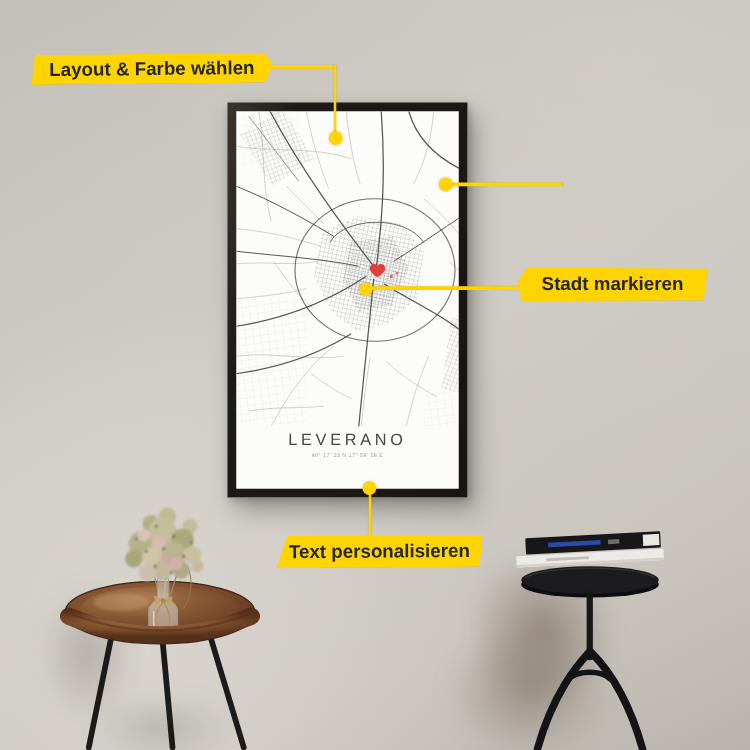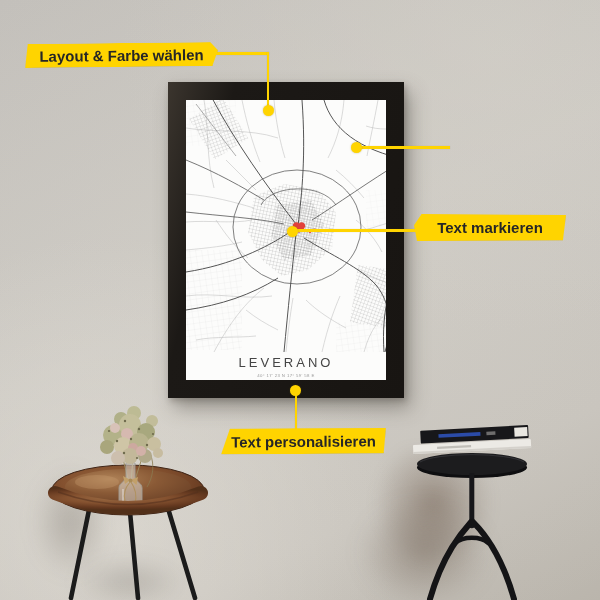--- a/index.html
+++ b/index.html
@@ -17,22 +17,22 @@
   .shadow{position:absolute;pointer-events:none;}
   .stool-shadow1{left:360px;top:448px;width:134px;height:155px;filter:blur(6px);
     background:radial-gradient(60% 55% at 55% 35%, rgba(103,84,69,.50), rgba(103,84,69,0) 75%);}
   .stool-shadow2{left:328px;top:500px;width:160px;height:130px;filter:blur(10px);
     background:radial-gradient(55% 55% at 60% 40%, rgba(95,78,64,.42), transparent 75%);}
   .table-shadow{left:14px;top:468px;width:95px;height:135px;filter:blur(9px);
     background:radial-gradient(55% 55% at 60% 40%, rgba(104,97,88,.34), transparent 75%);}
   .table-shadow2{left:55px;top:552px;width:150px;height:60px;filter:blur(10px);
     background:radial-gradient(50% 50% at 50% 50%, rgba(90,85,78,.28), transparent 75%);}
   
-  .frame{position:absolute;left:168px;top:82px;width:236px;height:316px;box-sizing:border-box;
-    padding:18px;background:linear-gradient(103deg,#3b352e 0%,#1c1916 22%,#181512 100%);
+  .frame{position:absolute;left:182px;top:82px;width:192px;height:316px;box-sizing:border-box;
+    padding:7px;background:linear-gradient(103deg,#3b352e 0%,#1c1916 22%,#181512 100%);
     box-shadow:6px 10px 18px rgba(70,64,57,.42), 2px 3px 6px rgba(70,64,57,.30);}
   .poster{position:relative;width:100%;height:100%;background:#fcfcfb;overflow:hidden;}
   .map{position:absolute;left:0;top:0;}
   .poster-title{position:absolute;left:0;right:0;top:255px;text-align:center;
     font-size:13px;letter-spacing:3px;font-weight:500;color:#454545;}
   .poster-coords{position:absolute;left:0;right:0;top:273px;text-align:center;
     font-size:6px;letter-spacing:.5px;color:#9a9a9a;transform:scale(.72);}
   
   .cl{position:absolute;background:#FFD400;box-shadow:0 0 1px rgba(120,100,0,.35);}
   .dot{position:absolute;width:11px;height:11px;border-radius:50%;background:#FFD400;
@@ -257,15 +257,15 @@
   <div class="cl l1v"></div>
   <div class="cl l2"></div>
   <div class="cl l3"></div>
   <div class="cl l4"></div>
   <div class="dot d1"></div>
   <div class="dot d2"></div>
   <div class="dot d3"></div>
   <div class="dot d4"></div>
 
   <div class="callout-label lab1">Layout &amp; Farbe wählen</div>
-  <div class="callout-label lab3">Text markieren</div>
+  <div class="callout-label lab3">Stadt markieren</div>
   <div class="callout-label lab4">Text personalisieren</div>
 </div>
 
 </body></html>

